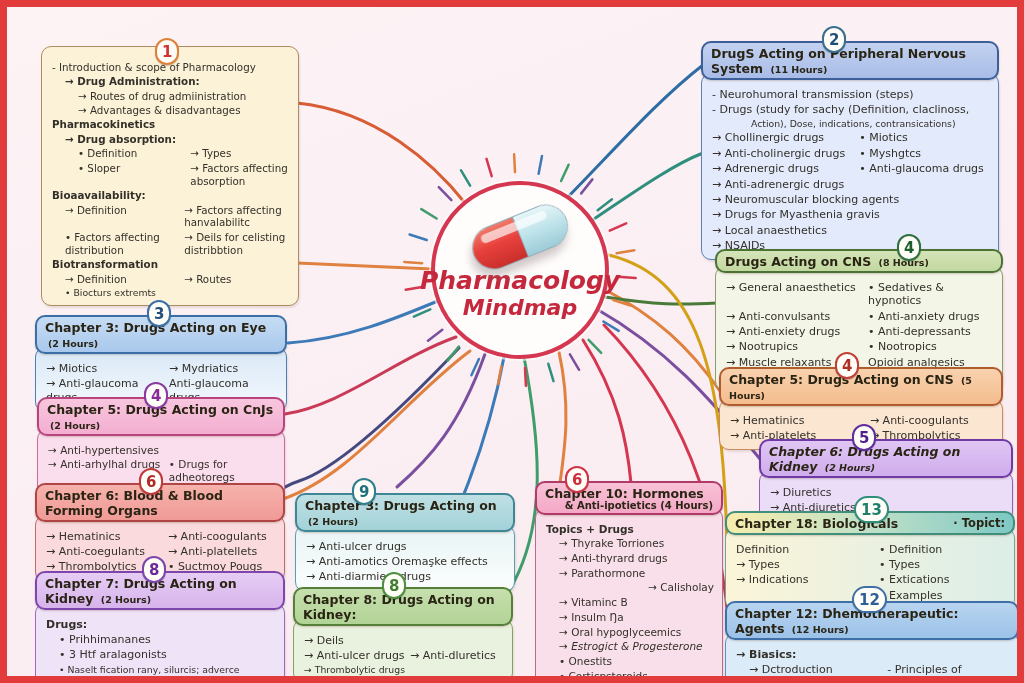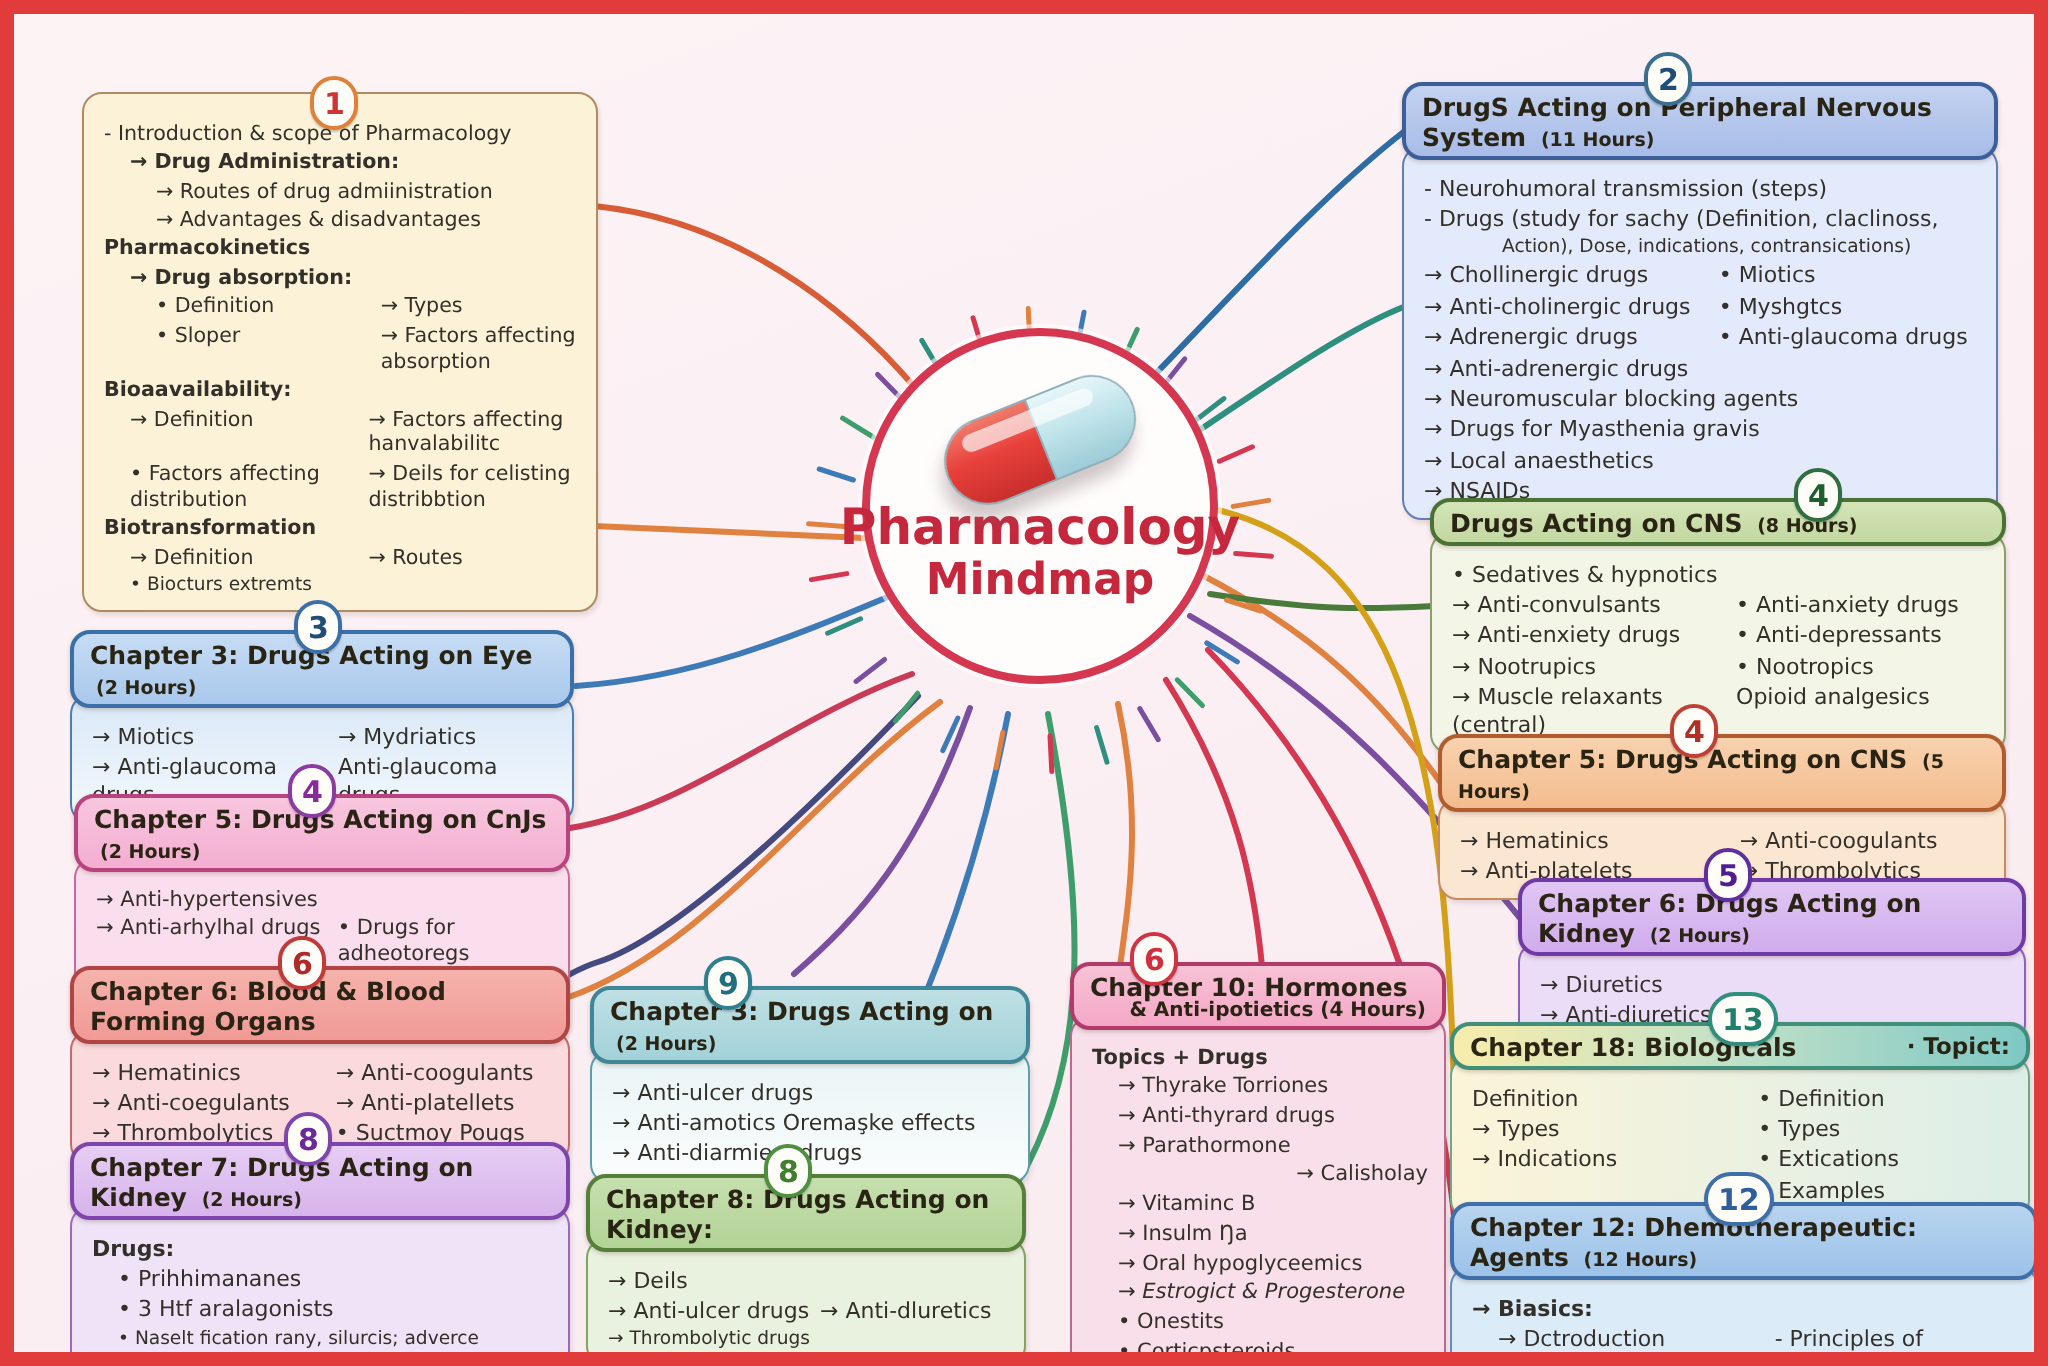--- a/index.html
+++ b/index.html
@@ -4,23 +4,23 @@
 <style>
   html,body{margin:0;padding:0;background:#888;}
   *{box-sizing:border-box;}
   .frame{position:relative;width:1024px;height:683px;margin:0 auto;
     border:7px solid #e23b3b;background:linear-gradient(160deg,#fdf3f5 0%,#faeef2 60%,#f8ecef 100%);
     overflow:hidden;font-family:"DejaVu Sans","Liberation Sans",sans-serif;}
   svg.lines{position:absolute;left:0;top:0;z-index:1;}
   svg.lines path{fill:none;stroke-width:3;stroke-linecap:round;}
 
   
-  .center{position:absolute;left:424px;top:157px;width:178px;height:178px;border-radius:50%;
+  .center{position:absolute;left:424px;top:174px;width:178px;height:178px;border-radius:50%;
     border:4px solid #d4374f;background:#fffcfc;z-index:3;display:flex;flex-direction:column;
-    align-items:center;justify-content:center;box-shadow:0 0 0 2px rgba(255,255,255,.6);}
+    align-items:center;justify-content:center;box-shadow:0 0 0 2px rgba(255,255,255,.6);font-style:italic;}
   .pill{width:100px;height:44px;border-radius:22px;transform:rotate(-22deg);overflow:hidden;
     display:flex;margin:-4px 0 8px 0;border:1px solid #8fb0ba;
     filter:drop-shadow(-4px 7px 4px rgba(120,100,100,.35));position:relative;}
   .pill .half-l{flex:1;background:linear-gradient(180deg,#f07a6a 0%,#e8413c 45%,#c92f2c 100%);}
   .pill .half-r{flex:1;background:linear-gradient(180deg,#e6f6f9 0%,#bfe3ea 50%,#9dccd8 100%);border-left:1px solid #8fb0ba;}
   .pill::after{content:"";position:absolute;left:12px;top:5px;width:70px;height:9px;border-radius:8px;
     background:rgba(255,255,255,.65);}
   .center .t1{font-size:25px;font-weight:bold;line-height:1.1;}
   .center .t2{font-size:22px;font-weight:bold;line-height:1.2;}
 
@@ -390,20 +390,21 @@
   </section>
 
   <section class="mbox" id="ch4r">
     <div class="badge" style="border-color: rgb(47, 111, 63); color: rgb(31, 95, 47);">4</div>
     <header class="hd" style="background: linear-gradient(rgb(212, 228, 184), rgb(194, 216, 160)); border-color: rgb(74, 114, 52);">
       <span class="ttl">Drugs Acting on CNS</span>
       <span class="hrs">(8 Hours)</span>
     </header>
     <div class="bd" style="background: rgb(243, 245, 231); border-color: rgb(138, 160, 106);">
         <div class="row">
+          <span class="c1">→ General anaesthetics</span>
           <span class="c2">• Sedatives &amp; hypnotics</span>
         </div>
         <div class="row">
           <span class="c1">→ Anti-convulsants</span>
           <span class="c2">• Anti-anxiety drugs</span>
         </div>
         <div class="row">
           <span class="c1">→ Anti-enxiety drugs</span>
           <span class="c2">• Anti-depressants</span>
         </div>
@@ -431,21 +432,21 @@
         </div>
         <div class="row">
           <span class="c1">→ Anti-platelets</span>
           <span class="c2">→ Thrombolytics</span>
         </div>
       </div>
   </section>
 
   <section class="mbox" id="ch6r">
     <div class="badge" style="border-color: rgb(95, 47, 159); color: rgb(79, 31, 143);">5</div>
-    <header class="hd" style="background: linear-gradient(rgb(224, 198, 244), rgb(208, 172, 236)); border-color: rgb(111, 58, 165);">
+    <header class="hd" style="background: linear-gradient(rgb(224, 198, 244), rgb(208, 172, 236)); border-color: rgb(111, 58, 165); font-style: italic;">
       <span class="ttl">Chapter 6: Drugs Acting on Kidney</span>
       <span class="hrs">(2 Hours)</span>
     </header>
     <div class="bd" style="background: rgb(235, 220, 248); border-color: rgb(143, 95, 192);">
         <div class="row">
           <span class="c0">→ Diuretics</span>
         </div>
         <div class="row">
           <span class="c0">→ Anti-diuretics</span>
         </div>

